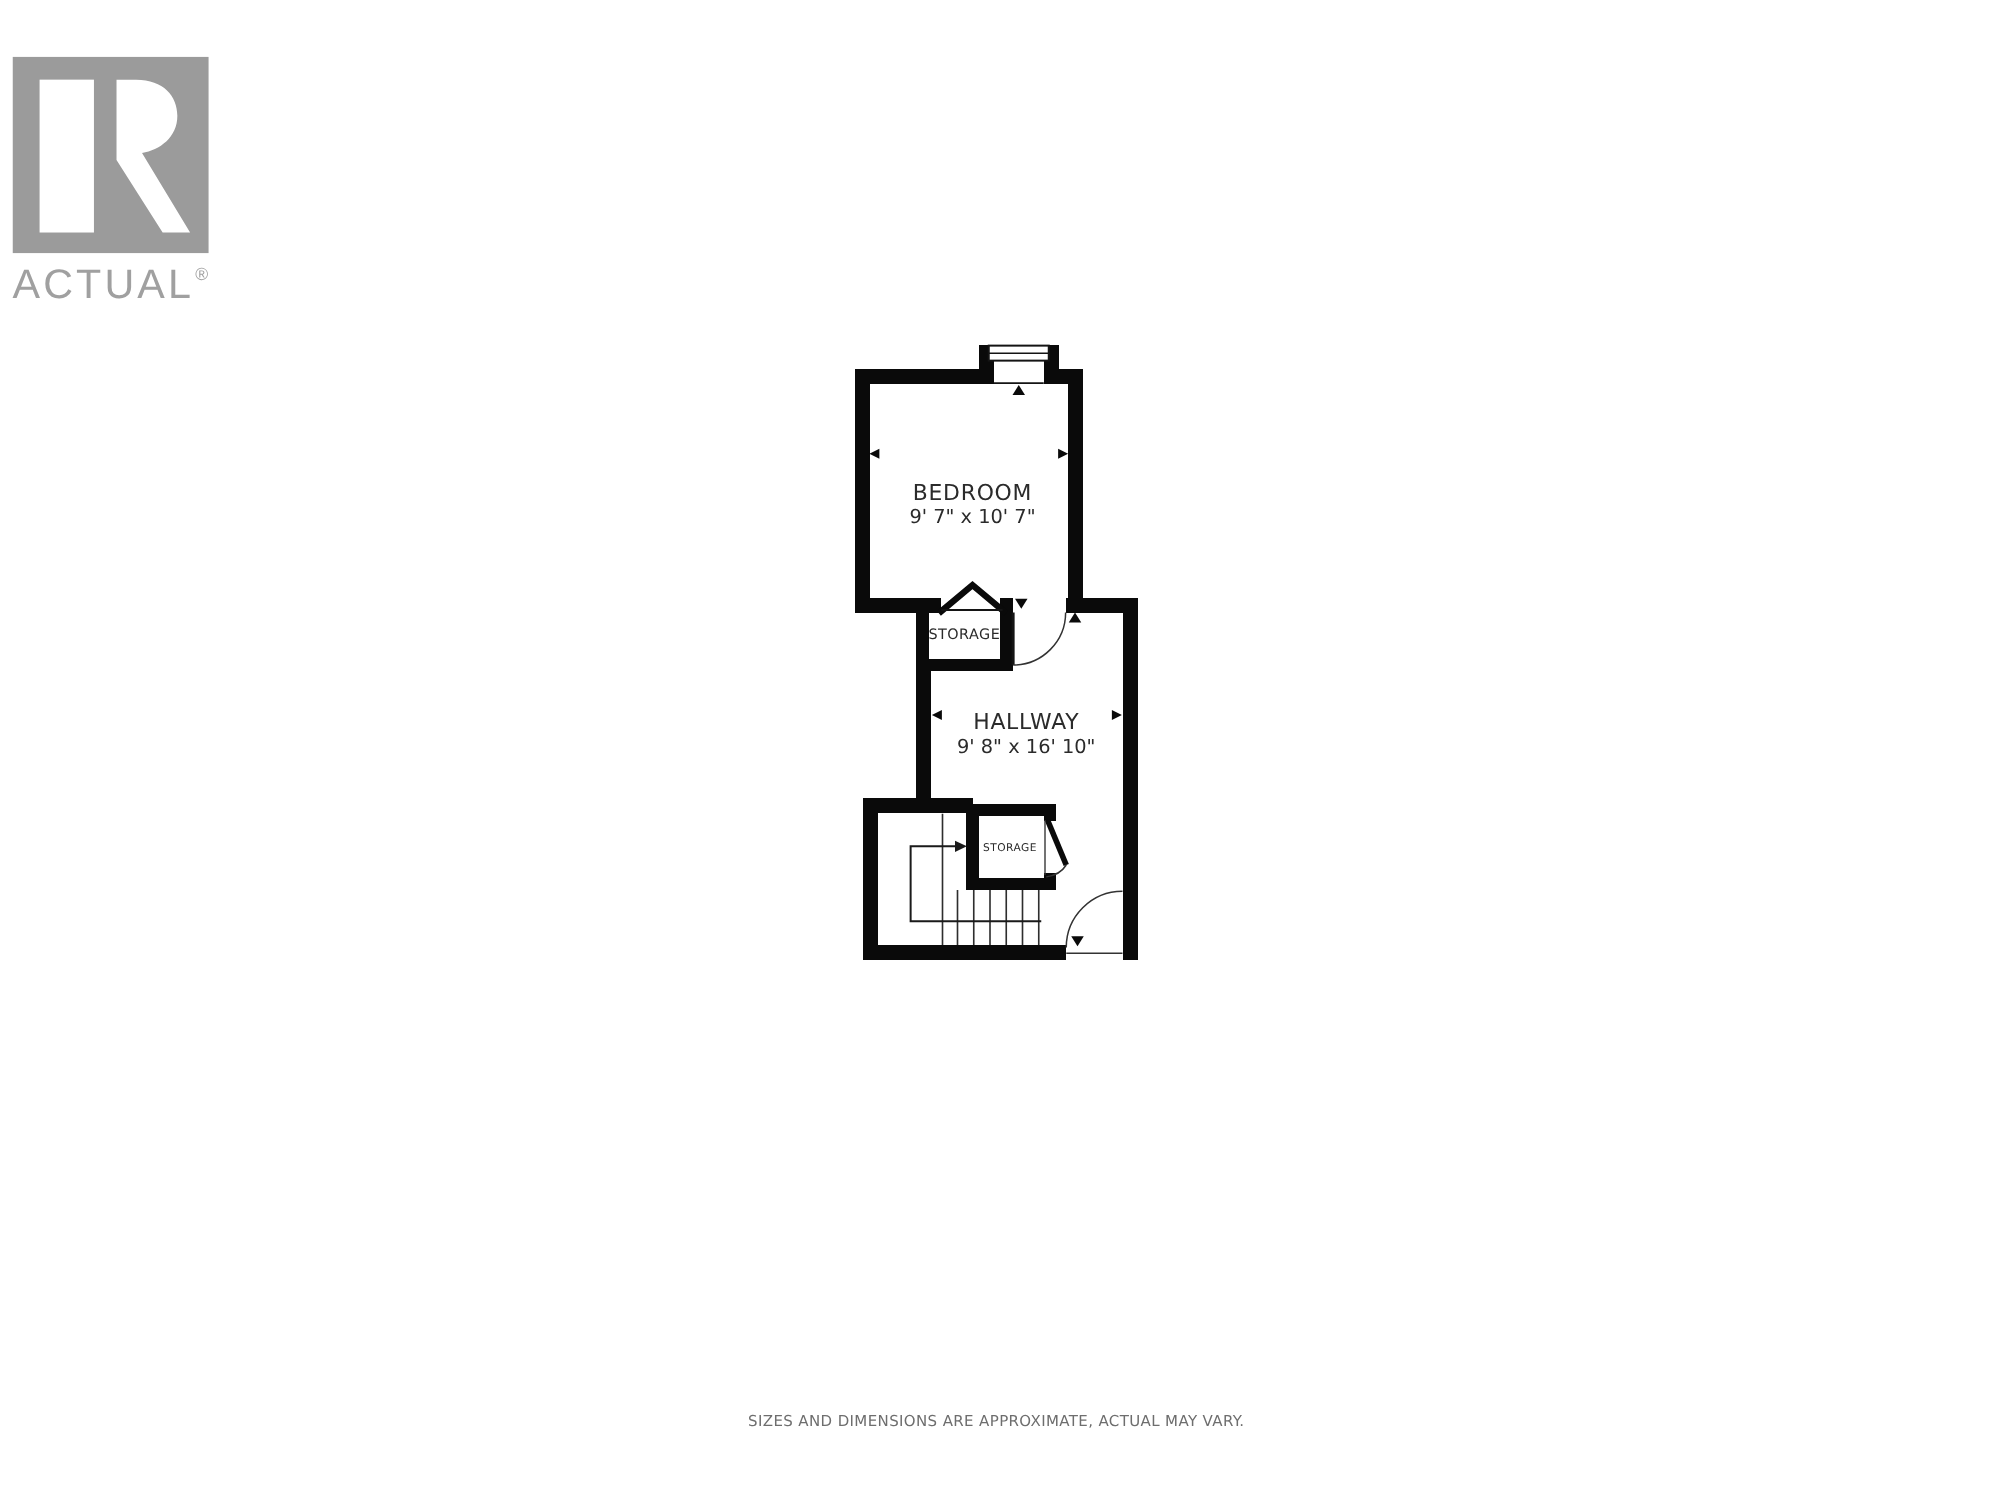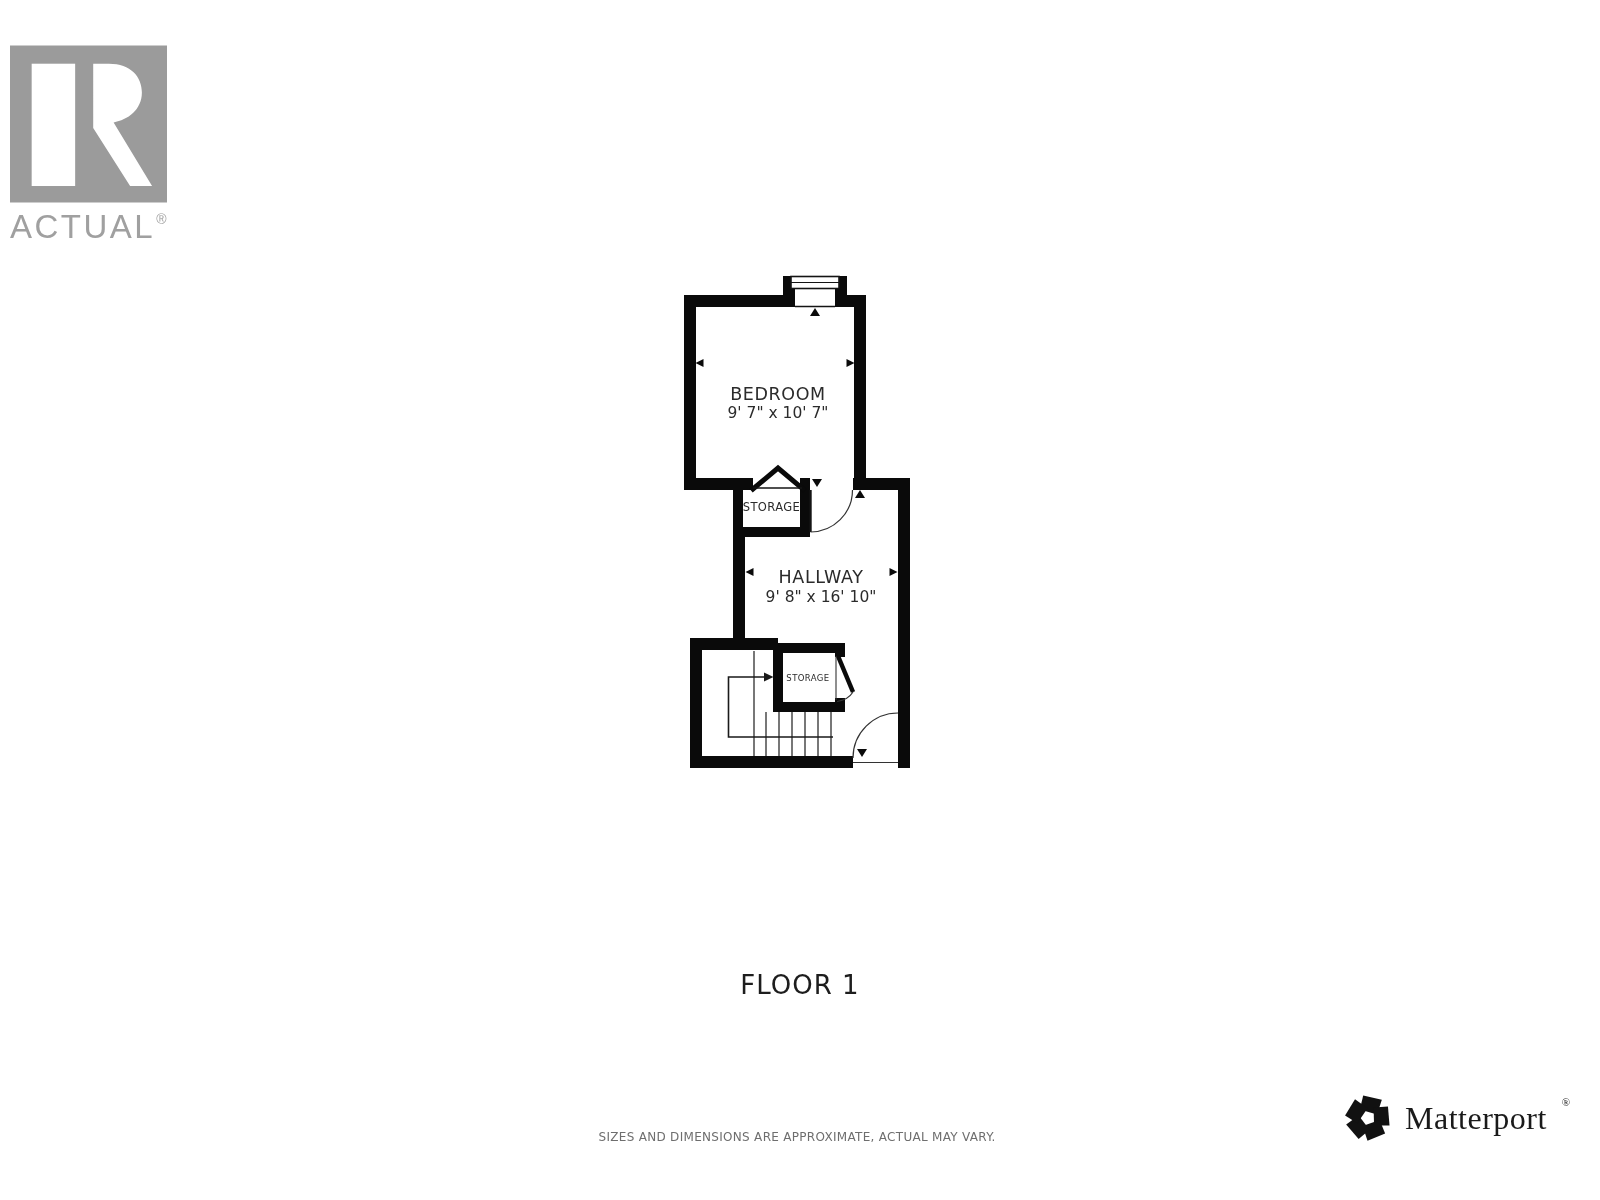--- a/index.html
+++ b/index.html
@@ -147,31 +147,17 @@
     <text x="778" y="418" font-size="15.5" text-anchor="middle">9' 7" x 10' 7"</text>
 
     <text x="821" y="583" font-size="17.5" letter-spacing="0.6" text-anchor="middle">HALLWAY</text>
     <text x="821" y="602" font-size="15.5" text-anchor="middle">9' 8" x 16' 10"</text>
 
     <text x="771.5" y="511" font-size="11.5" letter-spacing="0.4" text-anchor="middle">STORAGE</text>
 
     <text x="808" y="680.5" font-size="8.5" letter-spacing="0.4" text-anchor="middle">STORAGE</text>
   </svg>
 
-  <div class="floor-label">FLOOR 1</div>
 
   <div class="disclaimer">SIZES AND DIMENSIONS ARE APPROXIMATE, ACTUAL MAY VARY.</div>
 
-  <div class="matterport-logo">
-    <svg width="48" height="48" viewBox="0 0 100 100">
-      <g fill="#111111" transform="rotate(-12 50 50)">
-        <path d="M50 2 L86 19 L70 47 L37 29 Z"></path>
-        <path d="M50 2 L86 19 L70 47 L37 29 Z" transform="rotate(72 50 50)"></path>
-        <path d="M50 2 L86 19 L70 47 L37 29 Z" transform="rotate(144 50 50)"></path>
-        <path d="M50 2 L86 19 L70 47 L37 29 Z" transform="rotate(216 50 50)"></path>
-        <path d="M50 2 L86 19 L70 47 L37 29 Z" transform="rotate(288 50 50)"></path>
-      </g>
-    </svg>
-    <span class="mp-word">Matterport</span>
-    <span class="mp-reg">®</span>
-  </div>
 
 </div>
 
 </body></html>

